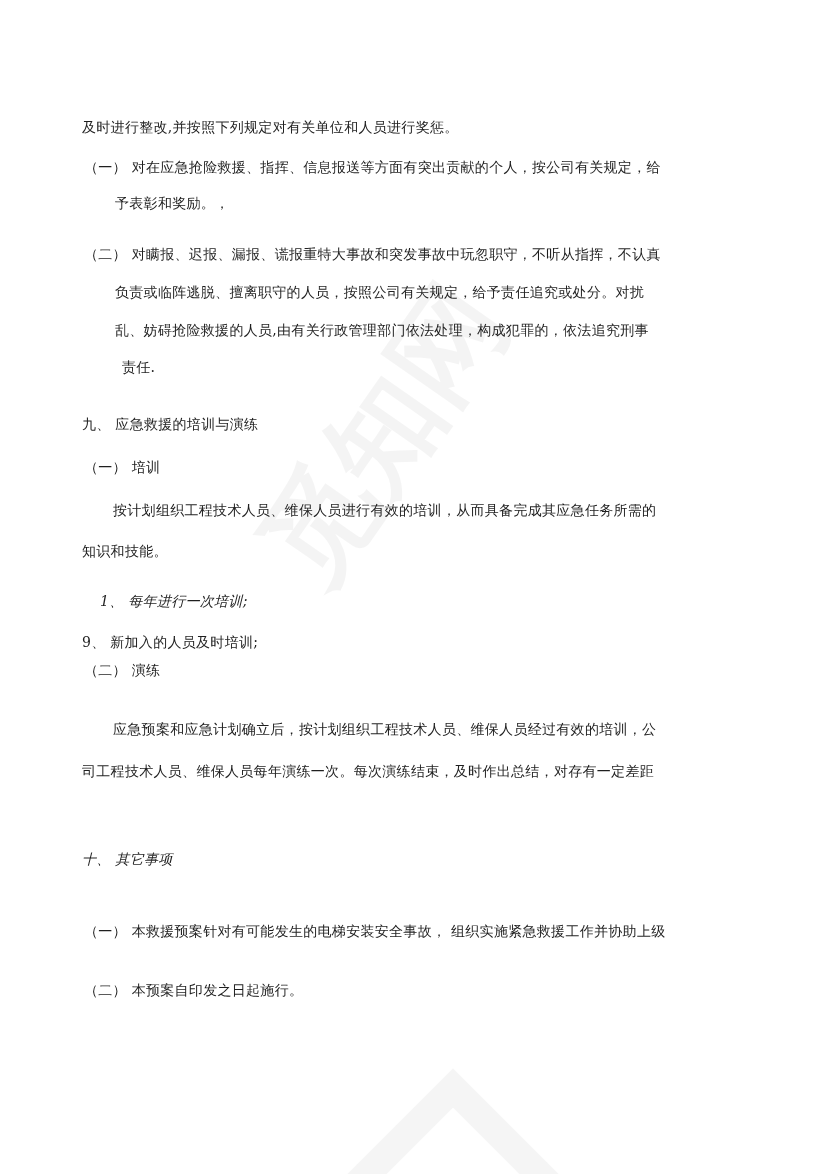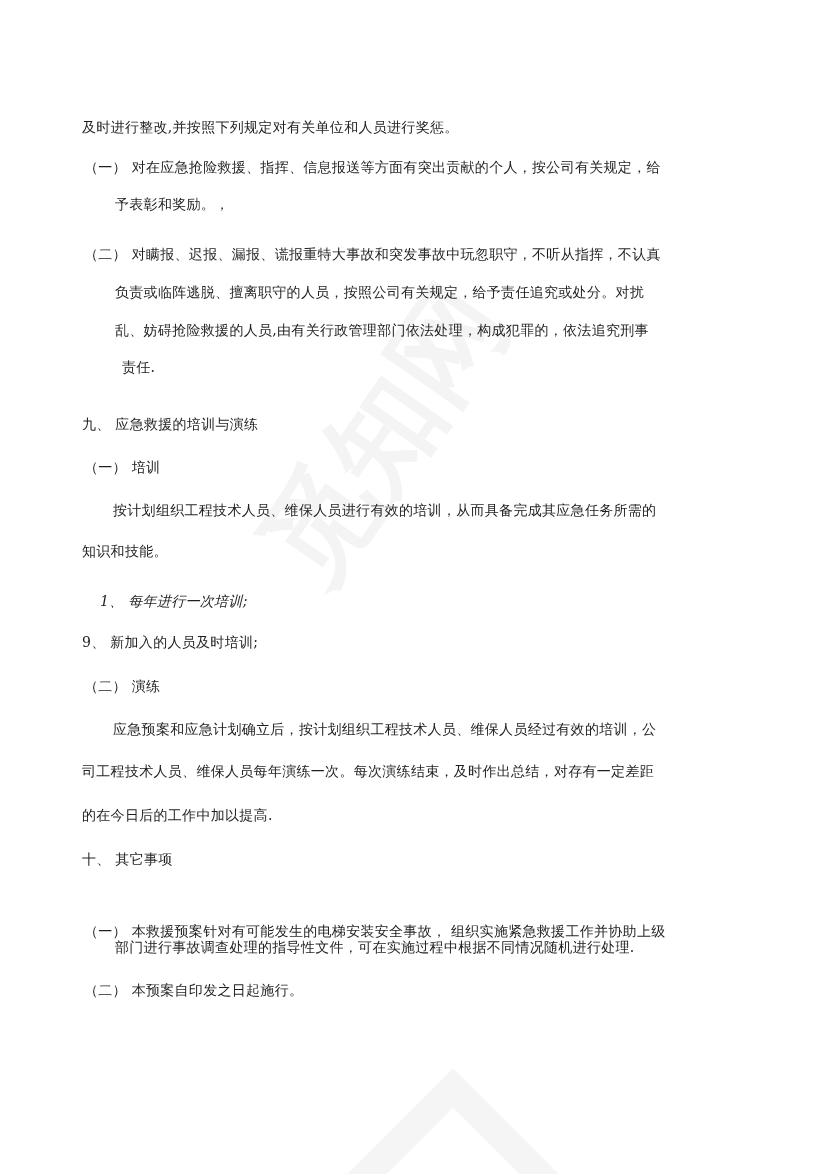--- a/index.html
+++ b/index.html
@@ -14,32 +14,30 @@
 </style>
 </head>
 <body>
 
 <div class="page">
   <div class="watermark" style="left:220px; top:360px;">觅知网</div>
   <div class="wm-shape" style="left:340px; top:1115px;"></div>
 
   <div class="line" style="left:82px; top:117px;">及时进行整改,并按照下列规定对有关单位和人员进行奖惩。</div>
   <div class="line" style="left:84px; top:157px;">（一）  对在应急抢险救援、指挥、信息报送等方面有突出贡献的个人，按公司有关规定，给</div>
-  <div class="line" style="left:115px; top:194px;">予表彰和奖励。，</div>
+  <div class="line" style="left:115px; top:194px;font-family:Liberation Mono, monospace;">予表彰和奖励。，</div>
   <div class="line" style="left:84px; top:244px;">（二）   对瞒报、迟报、漏报、谎报重特大事故和突发事故中玩忽职守，不听从指挥，不认真</div>
   <div class="line" style="left:115px; top:282px;">负责或临阵逃脱、擅离职守的人员，按照公司有关规定，给予责任追究或处分。对扰</div>
   <div class="line" style="left:115px; top:320px;">乱、妨碍抢险救援的人员,由有关行政管理部门依法处理，构成犯罪的，依法追究刑事</div>
   <div class="line" style="left:122px; top:357px;">责任.</div>
   <div class="line" style="left:82px; top:414px;">九、     应急救援的培训与演练</div>
   <div class="line" style="left:84px; top:457px;">（一）  培训</div>
   <div class="line" style="left:113px; top:500px;">按计划组织工程技术人员、维保人员进行有效的培训，从而具备完成其应急任务所需的</div>
   <div class="line" style="left:82px; top:541px;">知识和技能。</div>
   <div class="line" style="left:100px; top:591px;font-style:italic;">1、 每年进行一次培训;</div>
   <div class="line" style="left:82px; top:632px;">9、 新加入的人员及时培训;</div>
-  <div class="line" style="left:84px; top:676px;">（二）   演练</div>
+  <div class="line" style="left:84px; top:660px;">（二）   演练</div>
   <div class="line" style="left:113px; top:719px;">应急预案和应急计划确立后，按计划组织工程技术人员、维保人员经过有效的培训，公</div>
   <div class="line" style="left:82px; top:761px;">司工程技术人员、维保人员每年演练一次。每次演练结束，及时作出总结，对存有一定差距</div>
-  <div class="line" style="left:82px; top:805px;">的在今日后的工作中加以提高.</div>
-  <div class="line" style="left:82px; top:849px;">十、    其它事项</div>
+  <div class="line" style="left:82px; top:849px;font-style:italic;">十、    其它事项</div>
   <div class="line" style="left:84px; top:893px;margin-top:28px;">（一）  本救援预案针对有可能发生的电梯安装安全事故， 组织实施紧急救援工作并协助上级</div>
-  <div class="line" style="left:115px; top:937px;">部门进行事故调查处理的指导性文件，可在实施过程中根据不同情况随机进行处理.</div>
   <div class="line" style="left:84px; top:980px;">（二）   本预案自印发之日起施行。</div>
 </div>
 
 </body></html>

